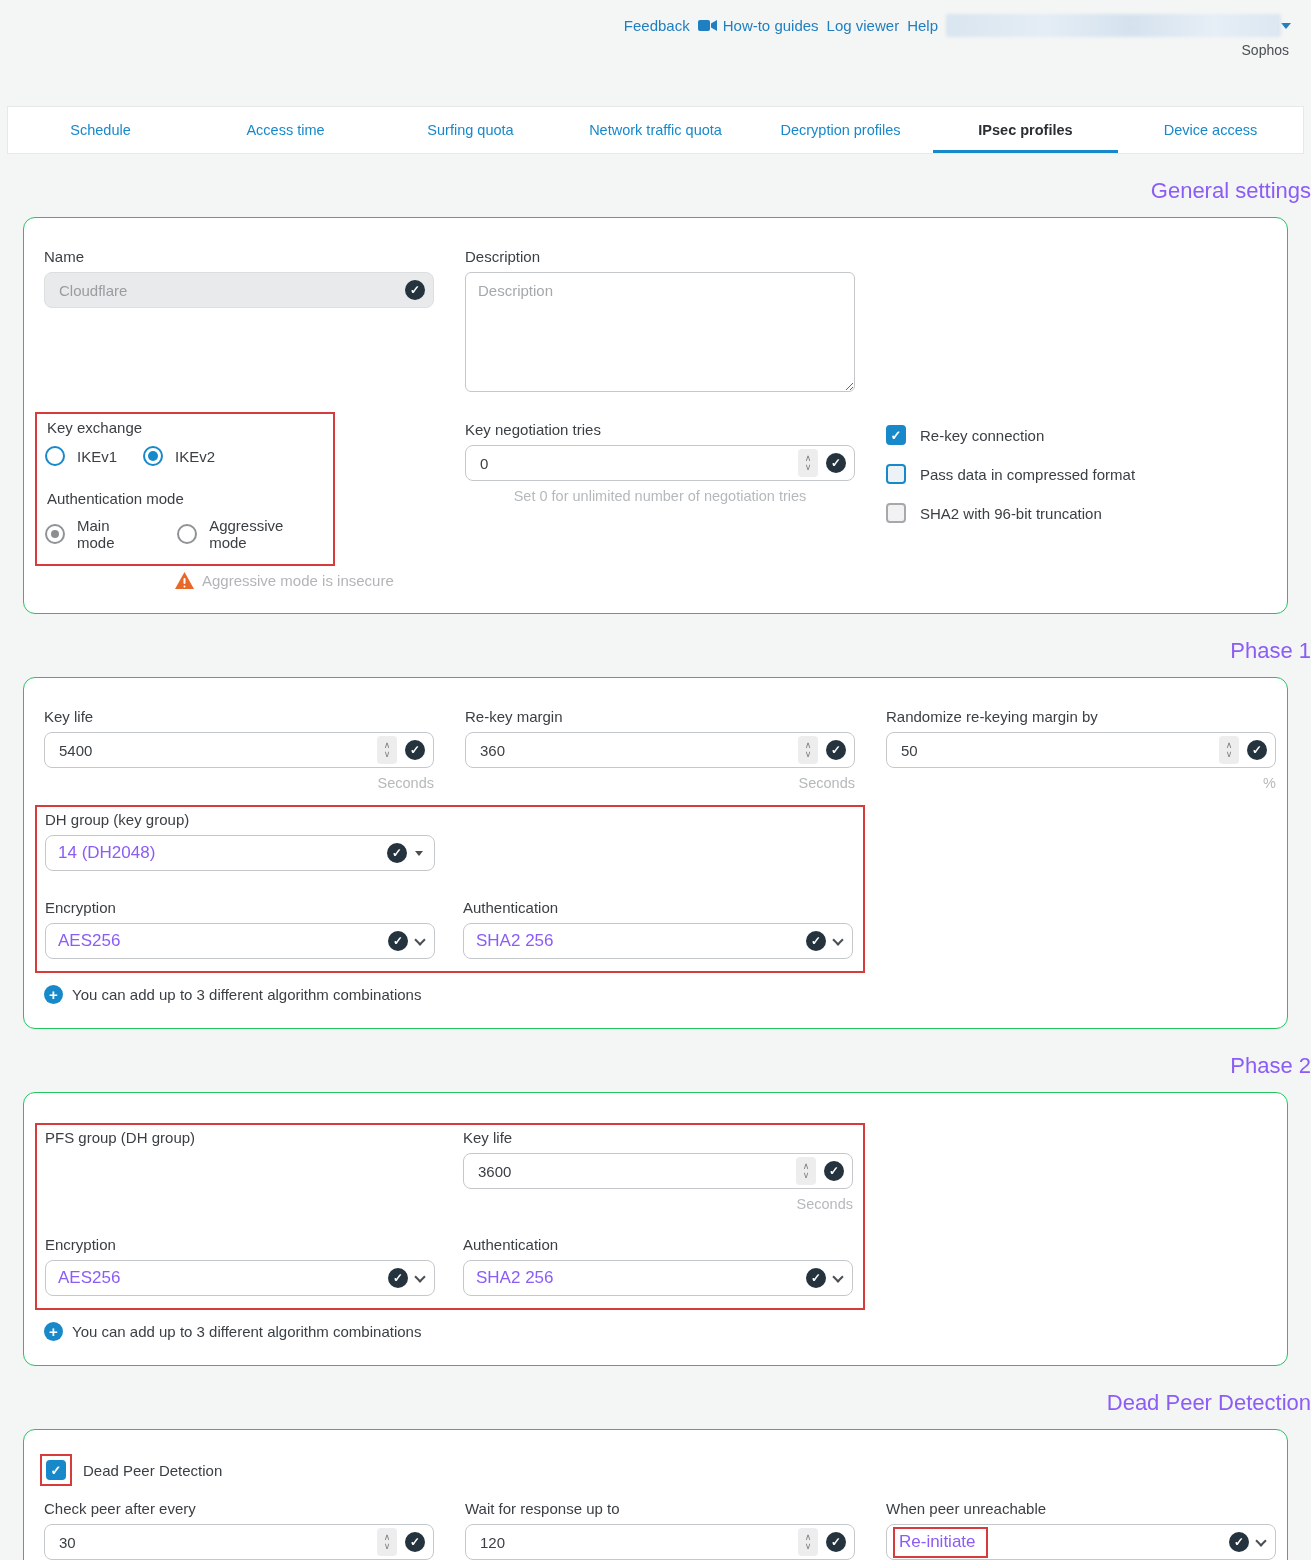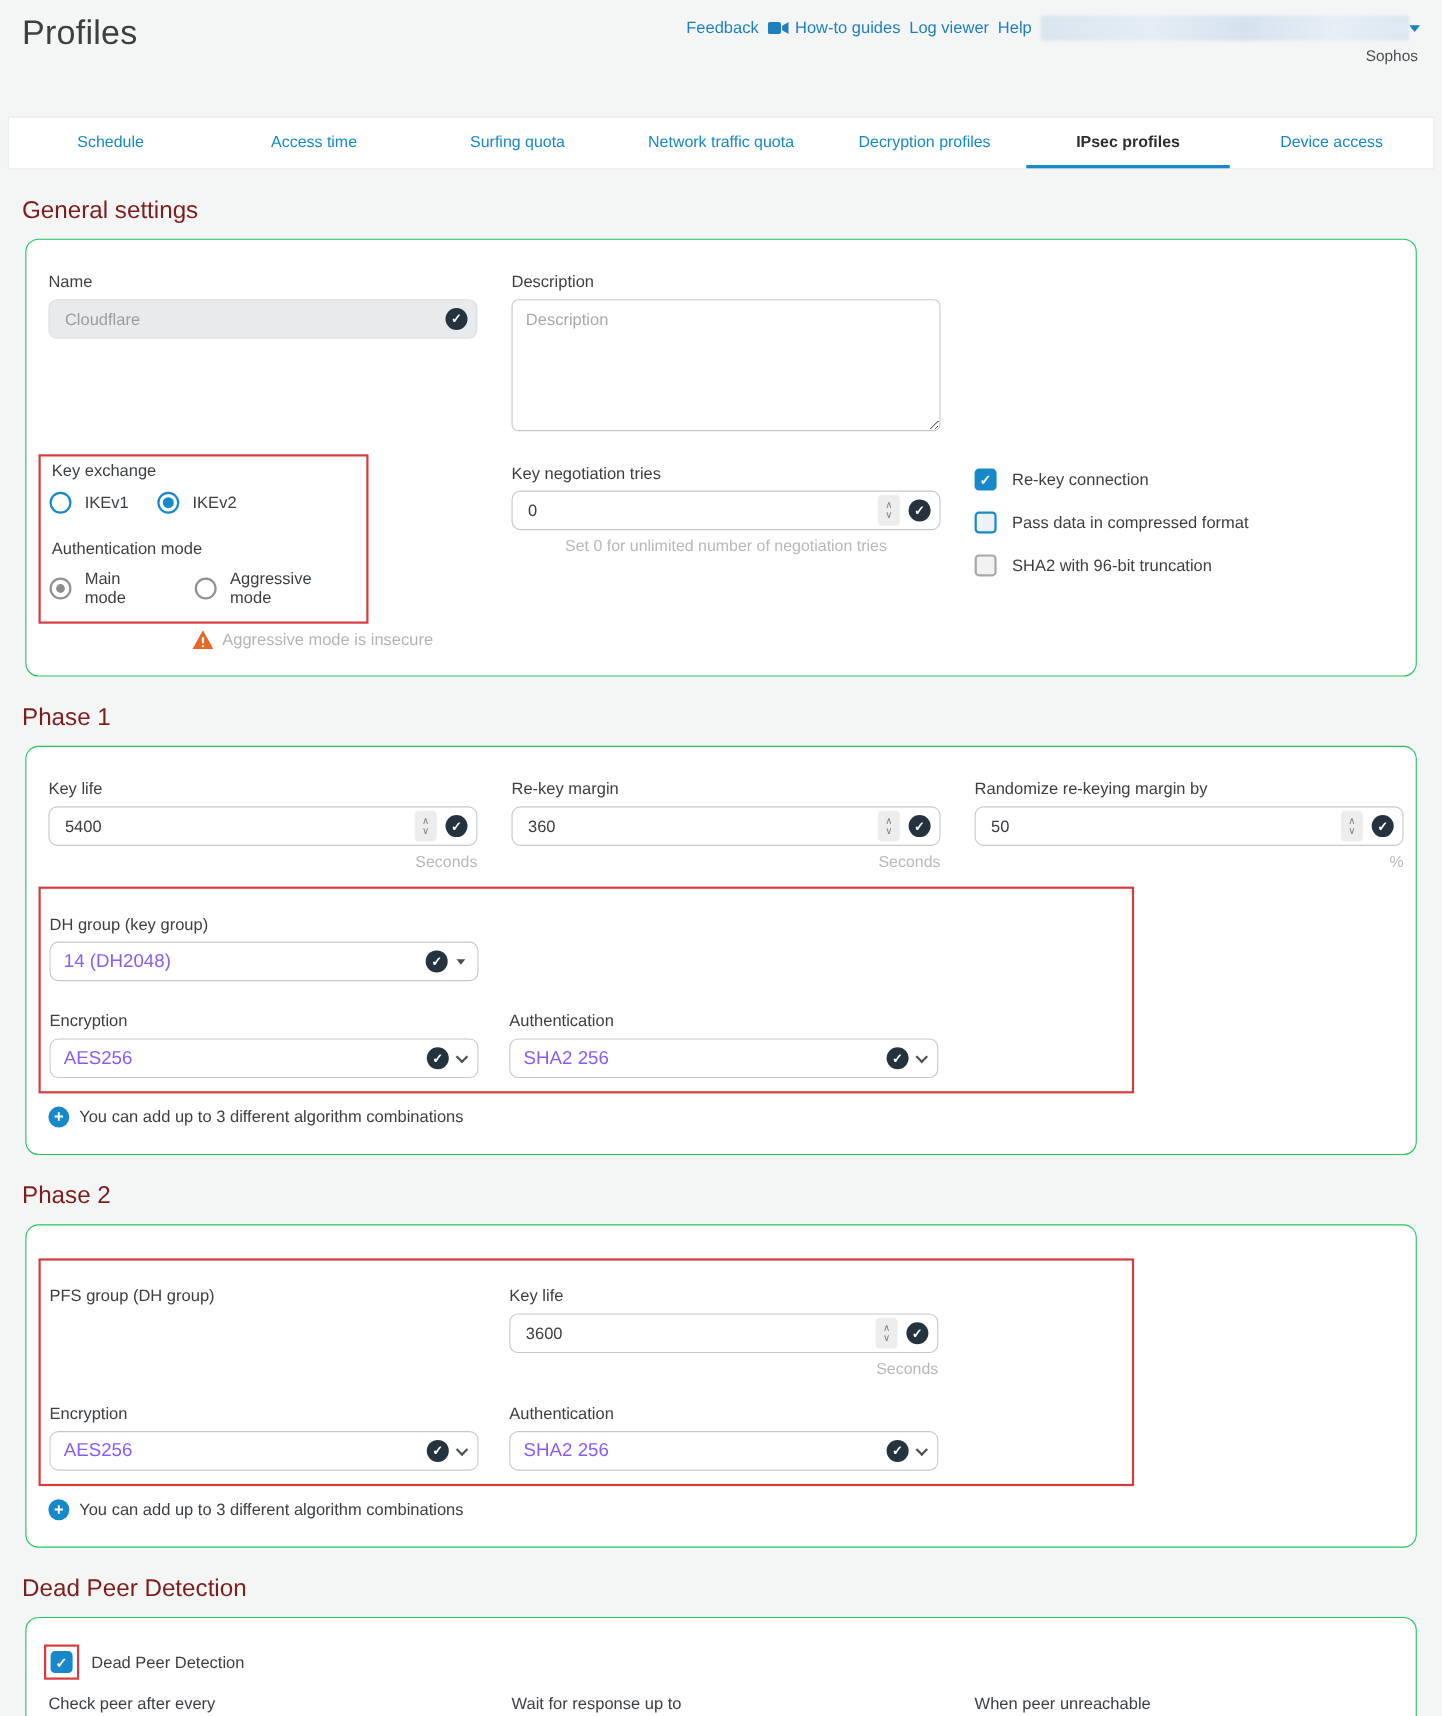--- a/index.html
+++ b/index.html
@@ -18,21 +18,21 @@
   .account-pill { width:335px; height:23px; border-radius:3px;
     background:linear-gradient(90deg,#d9e5ef 0%,#e4edf5 30%,#d5e2ee 55%,#e6eef6 80%,#dbe7f1 100%);
     filter:blur(1.5px); }
   .account-caret { width:0; height:0; border-left:5px solid transparent; border-right:5px solid transparent; border-top:6px solid #2080c0; margin-left:-8px; }
   .brand { position:absolute; top:42px; right:22px; font-size:14px; color:#4a4f54; }
   
   .tabbar { margin:0 7px; background:#fff; border:1px solid #e7e8e9; display:flex; height:48px; }
   .tab { flex:1; display:flex; align-items:center; justify-content:center; font-size:14.5px; color:#1789ca; cursor:pointer; border-bottom:3px solid transparent; padding-top:3px; }
   .tab.active { color:#2b2f33; font-weight:bold; border-bottom-color:#1789ca; }
   
-  .section-heading { margin:24px 0 13px 20px; font-size:22px; font-weight:400; color:#7f1d1d; }
+  .section-heading { margin:24px 0 13px 20px; font-size:22px; font-weight:400; color:#8b5cf6;text-align:right; }
   .card { margin:0 23px; background:#fff; border:1px solid #22c55e; border-radius:12px; padding:30px 20px 24px 20px; }
   .grid3 { display:grid; grid-template-columns:repeat(3,390px); column-gap:31px; }
   .grid2 { display:grid; grid-template-columns:repeat(2,390px); column-gap:28px; }
   .field-label { font-size:15px; color:#3a3f44; margin-bottom:7px; }
   .fieldbox { height:36px; border:1px solid #c5c8cb; border-radius:8px; background:#fff; display:flex; align-items:center; padding:0 8px 0 12px; gap:8px; }
   .fieldbox input { border:none; outline:none; flex:1; min-width:0; font-size:15px; color:#3a3f44; background:transparent; font-family:inherit; }
   .fieldbox.disabled { background:#e9eaeb; border-color:#dcdedf; }
   .fieldbox.disabled input { color:#9a9da0; }
   .dropdown { cursor:pointer; }
   .dd-value { flex:1; font-size:17px; color:#8b5cf6; }
@@ -55,36 +55,35 @@
   .cb { width:20px; height:20px; border:2px solid #1789ca; border-radius:4px; background:#fff; display:inline-flex; align-items:center; justify-content:center; flex:none; cursor:pointer; color:#fff; font-size:13px; font-weight:bold; }
   .cb.checked { background:#1789ca; }
   .cb.checked::before { content:"✓"; }
   .cb.soft { background:#edf2f6; }
   .cb.disabled { border-color:#a6a9ac; background:#f2f2f2; cursor:default; }
   .opt-row { display:flex; align-items:center; gap:14px; font-size:15px; color:#3a3f44; }
   .radio-row { display:flex; align-items:center; gap:12px; font-size:15px; color:#3a3f44; }
   
   .anno { border:2px solid #d63c3c; }
   .anno-kx { width:300px; margin-left:-9px; padding:5px 8px 13px 8px; }
-  .anno-wide { width:996px; margin-left:-9px; padding:24px 8px 12px 8px; }
+  .anno-wide { width:830px; margin-left:-9px; padding:4px 8px 12px 8px; }
   .anno-cb { display:inline-flex; padding:4px; margin-left:-4px; }
   .anno-text { display:inline-flex; align-items:center; border:2px solid #d63c3c; padding:3px 10px 4px 4px; margin-left:-6px; }
   
   .warn-row { display:flex; align-items:center; gap:8px; margin:6px 0 0 131px; color:#b2b5b7; font-size:15px; }
   .note-row { display:flex; align-items:center; gap:9px; margin-top:12px; font-size:15px; color:#3a3f44; }
   .plus-icon { width:19px; height:19px; border-radius:50%; background:#1789ca; color:#fff; display:inline-flex; align-items:center; justify-content:center; font-size:15px; font-weight:bold; flex:none; }
   .plus-icon::before { content:"+"; }
   .spacer16 { height:16px; } .spacer24 { height:24px; } .spacer28 { height:28px; }
   .kx-label { font-size:15px; color:#3a3f44; margin:0 0 10px 2px; }
 </style>
 </head>
 <body>
 
 <div class="page-header">
-  <div class="page-title">Profiles</div>
   <div class="top-nav">
     <a class="top-link">
         <span>Feedback</span>
       </a>
     <a class="top-link">
       <span style="display:inline-flex;">
         <svg width="19" height="13" viewBox="0 0 19 13">
             <rect x="0" y="1" width="12" height="11" rx="2" fill="#1f7fc0"></rect>
             <path d="M13 4.5 L19 1 V12 L13 8.5 Z" fill="#1f7fc0"></path>
           </svg>

